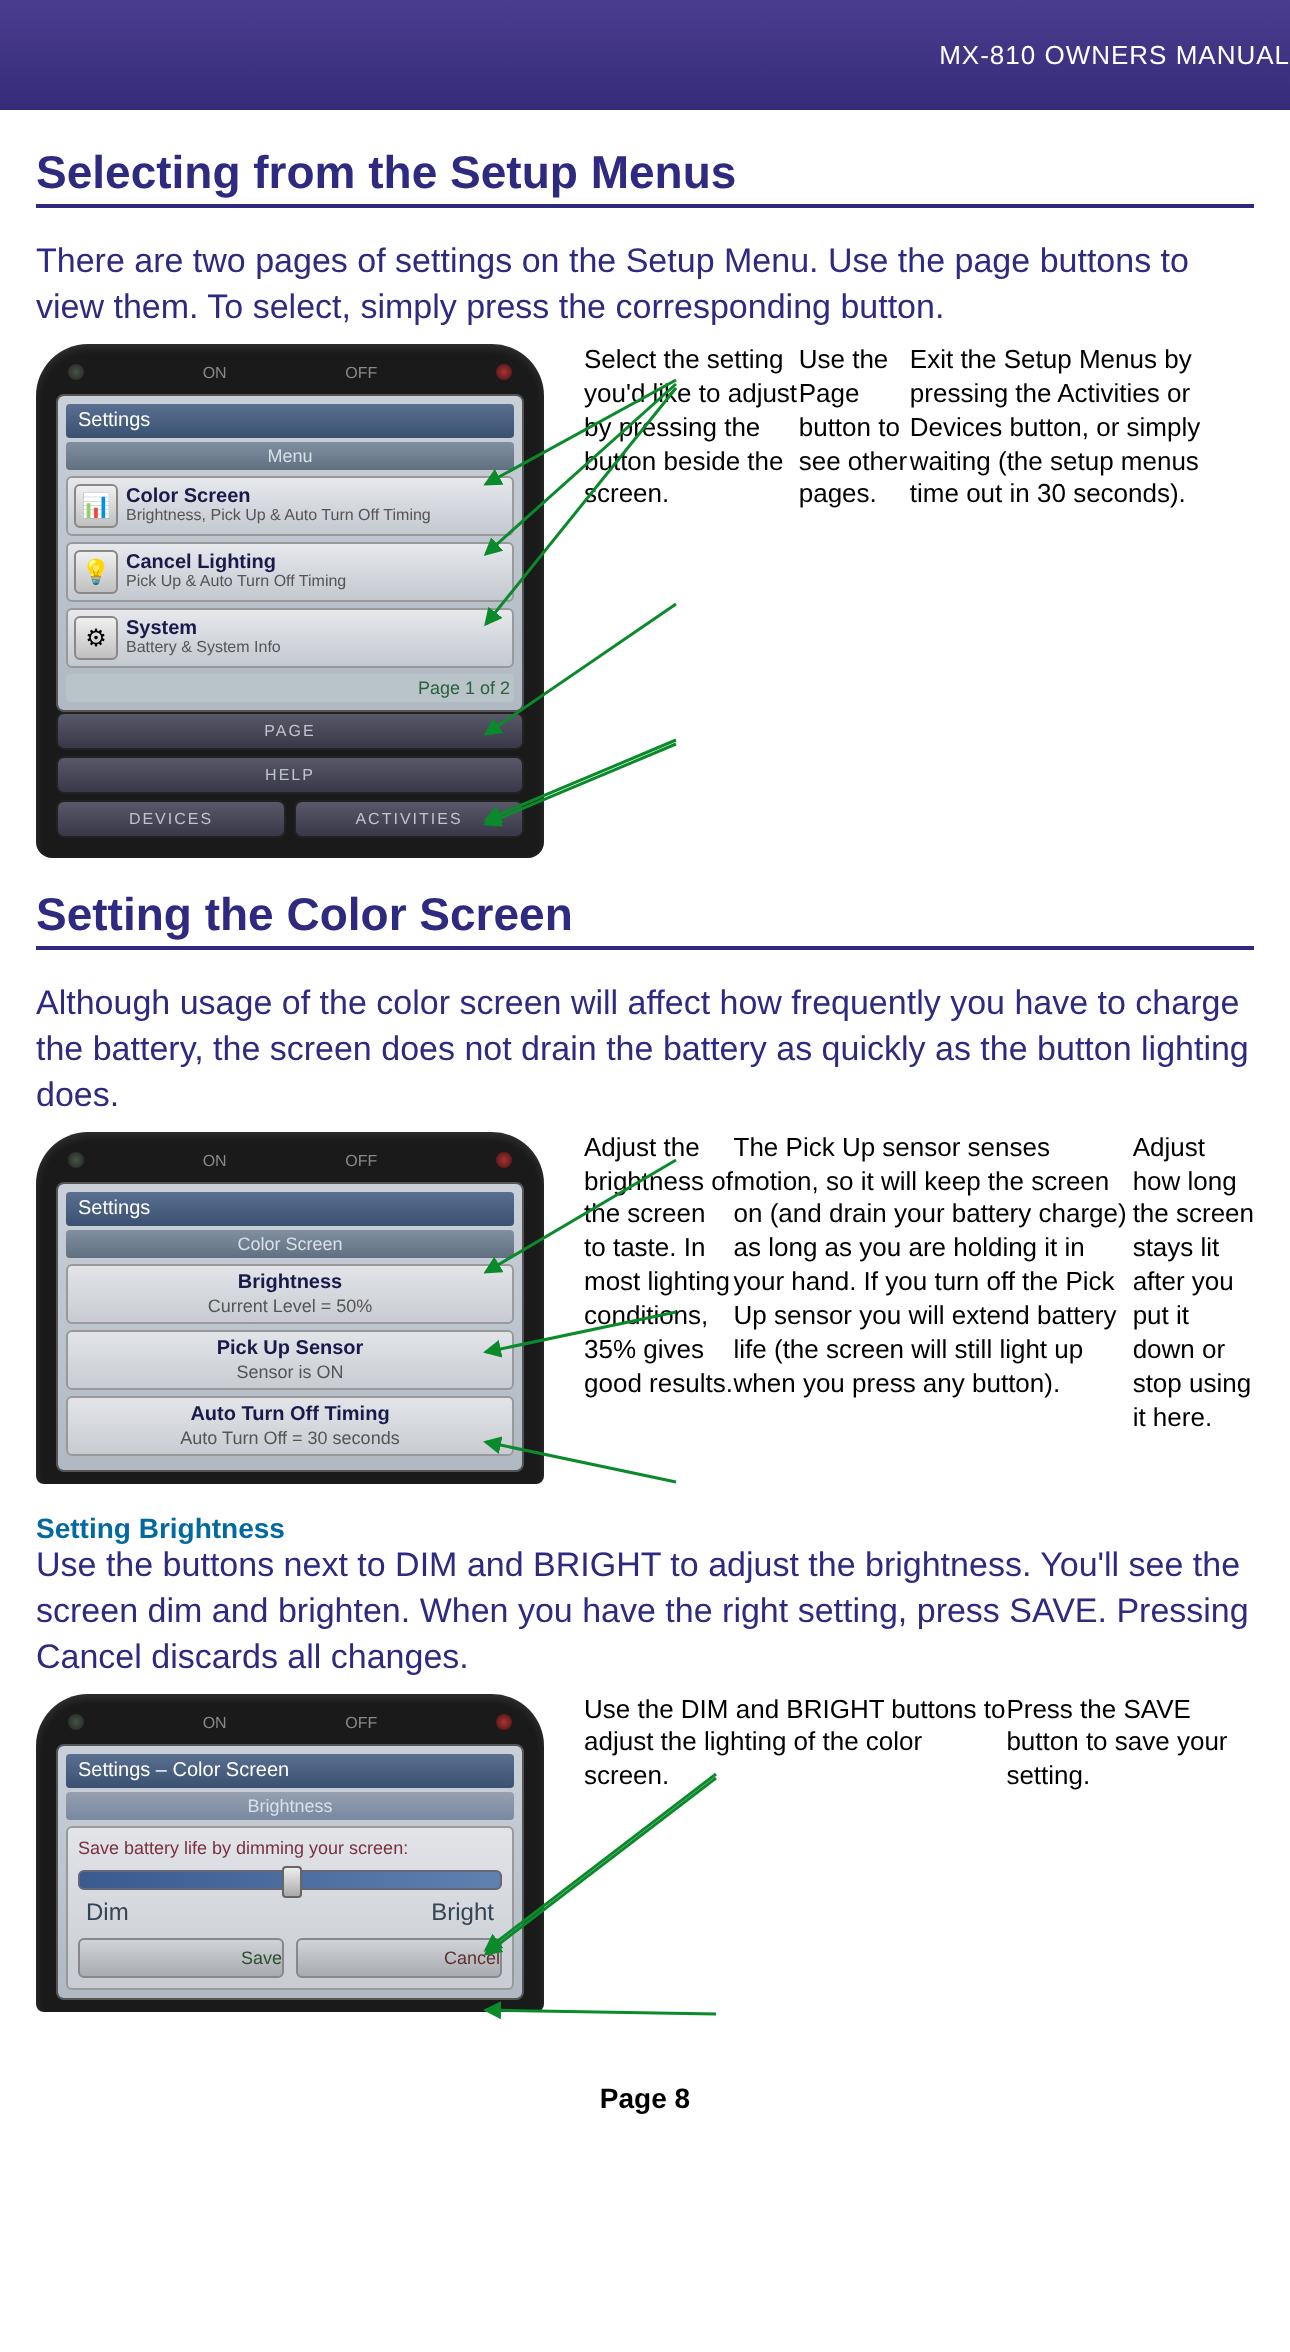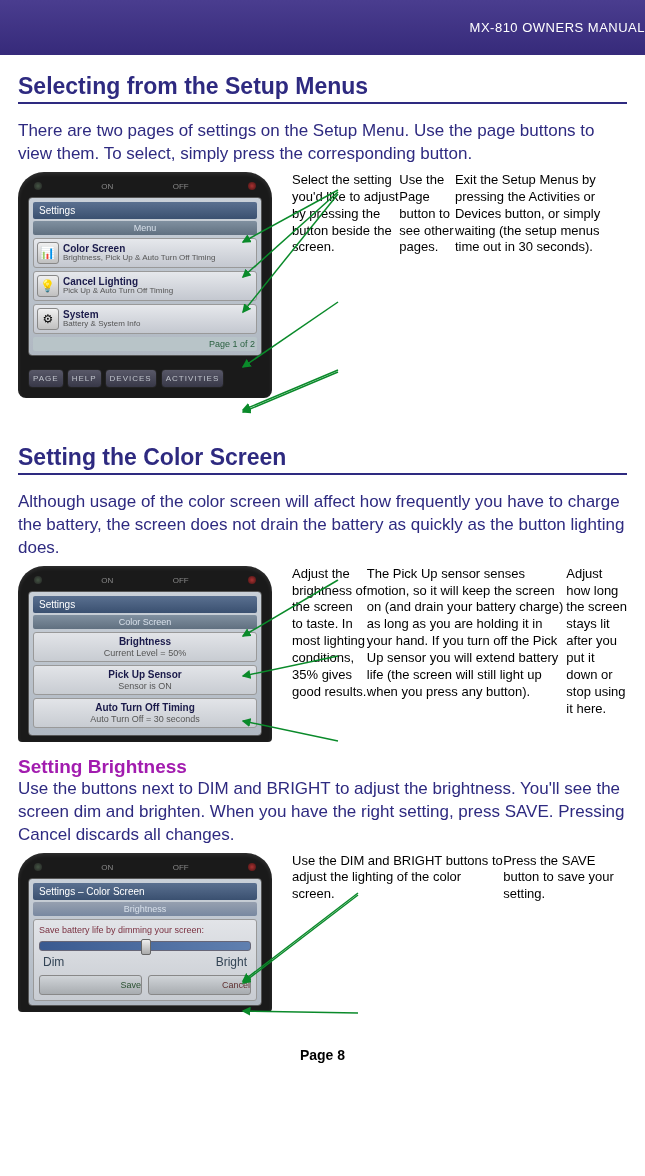--- a/index.html
+++ b/index.html
@@ -1,39 +1,39 @@
 <!DOCTYPE html>
 <html><head>
 <meta charset="utf-8">
 <style>
   * { box-sizing: border-box; margin: 0; padding: 0; }
   body { font-family: "Optima", "Segoe UI", sans-serif; background: #fff; color: #000; width: 645px; }
   .page { width: 645px; padding: 0 18px 20px; position: relative; }
   .header-bar { background: linear-gradient(to bottom, #4a3d8f, #362a7a); color: #fff; text-align: right; font-size: 13px; padding: 20px 0; margin: 0 -18px 18px; font-variant: small-caps; letter-spacing: 0.5px; }
   h1.section { color: #2e2a80; font-size: 23px; font-weight: bold; border-bottom: 2px solid #2e2a80; padding-bottom: 2px; margin: 10px 0 16px; }
   p.body { color: #2e2a80; font-size: 17px; line-height: 1.35; margin-bottom: 6px; }
-  .sub-head { color: #a21caf; font-size: 19px; font-weight: bold; margin-top: 4px; }
+  .sub-head { color: #0369a1; font-size: 14px; font-weight: bold; margin-top: 4px; }
   .figure-row { display: flex; gap: 20px; margin: 6px 0 14px; align-items: flex-start; }
   .callouts { flex: 1; font-size: 13px; line-height: 1.3; color: #000000; display: flex; flex-direction: row; justify-content: space-between; }
   .callout { margin-bottom: 22px; }
   .callout:last-child { margin-bottom: 0; }
   .remote { width: 254px; background: #1a1a1a; border-radius: 26px 26px 8px 8px; padding: 8px 10px 10px; box-shadow: inset 0 2px 4px rgba(255,255,255,0.1); position: relative; }
   .remote .led-row { display: flex; justify-content: space-between; font-size: 8px; color: #888; padding: 2px 6px 6px; }
   .remote .led-row .dot-r { width: 8px; height: 8px; background: radial-gradient(circle, #aa3333, #441111); border-radius: 50%; display:inline-block; }
   .remote .led-row .dot-g { width: 8px; height: 8px; background: radial-gradient(circle, #445544, #222); border-radius: 50%; display:inline-block; }
   .screen { background: linear-gradient(to bottom, #c9d0d8, #b0b8c2); border: 1px solid #555; border-radius: 4px; padding: 4px; font-size: 10px; }
   .title-bar { background: linear-gradient(to bottom, #5a7090, #3a5070); color: #fff; font-size: 10px; padding: 3px 6px; border-radius: 2px; margin-bottom: 2px; }
   .sub-title { background: linear-gradient(to bottom, #8090a0, #607080); color: #d8e0ea; font-size: 9px; text-align: center; padding: 2px; border-radius: 2px; margin-bottom: 3px; }
   .menu-item { background: linear-gradient(to bottom, #e6e8ec, #c4c8d0); border: 1px solid #999; border-radius: 3px; margin-bottom: 3px; display: flex; align-items: center; padding: 3px; gap: 4px; }
   .menu-item .icon { width: 22px; height: 22px; background: linear-gradient(to bottom, #f0f0f0, #c0c0c0); border: 1px solid #888; border-radius: 3px; display:flex; align-items:center; justify-content:center; font-size: 12px; }
   .menu-item .txt { flex: 1; }
   .menu-item .txt b { display: block; font-size: 10px; color: #1a1a4a; }
   .menu-item .txt span { display: block; font-size: 8px; color: #555; line-height: 1.1; }
   .page-label { text-align: right; font-size: 9px; color: #2a6040; background: #b8c4c8; padding: 2px; border-radius: 2px; }
-  .hard-btns { display: flex; gap: 3px; margin-top: 13px; }
+  .hard-btns { display: flex; flex-direction: column; gap: 3px; margin-top: 0; }
   .hard-btn { background: linear-gradient(to bottom, #585868, #383848); color: #c0c4cc; font-size: 8px; text-align: center; padding: 4px; border-radius: 4px; border: 1px solid #222; letter-spacing: 1px; }
   .hard-btn-row { display: flex; gap: 4px; }
   .hard-btn-row .hard-btn { flex: 1; }
   
   .list-item { background: linear-gradient(to bottom, #e2e4e8, #c8ccd2); border: 1px solid #999; border-radius: 3px; margin-bottom: 3px; padding: 3px 5px; text-align: center; }
   .list-item b { display: block; font-size: 10px; color: #1a1a4a; }
   .list-item span { display: block; font-size: 9px; color: #555; margin-top: 1px; }
   
   .bright-box { background: linear-gradient(to bottom, #e2e4e8, #c8ccd2); border: 1px solid #999; border-radius: 3px; padding: 5px; }
   .bright-box .msg { color: #7a3040; font-size: 9px; line-height: 1.2; margin-bottom: 6px; }

